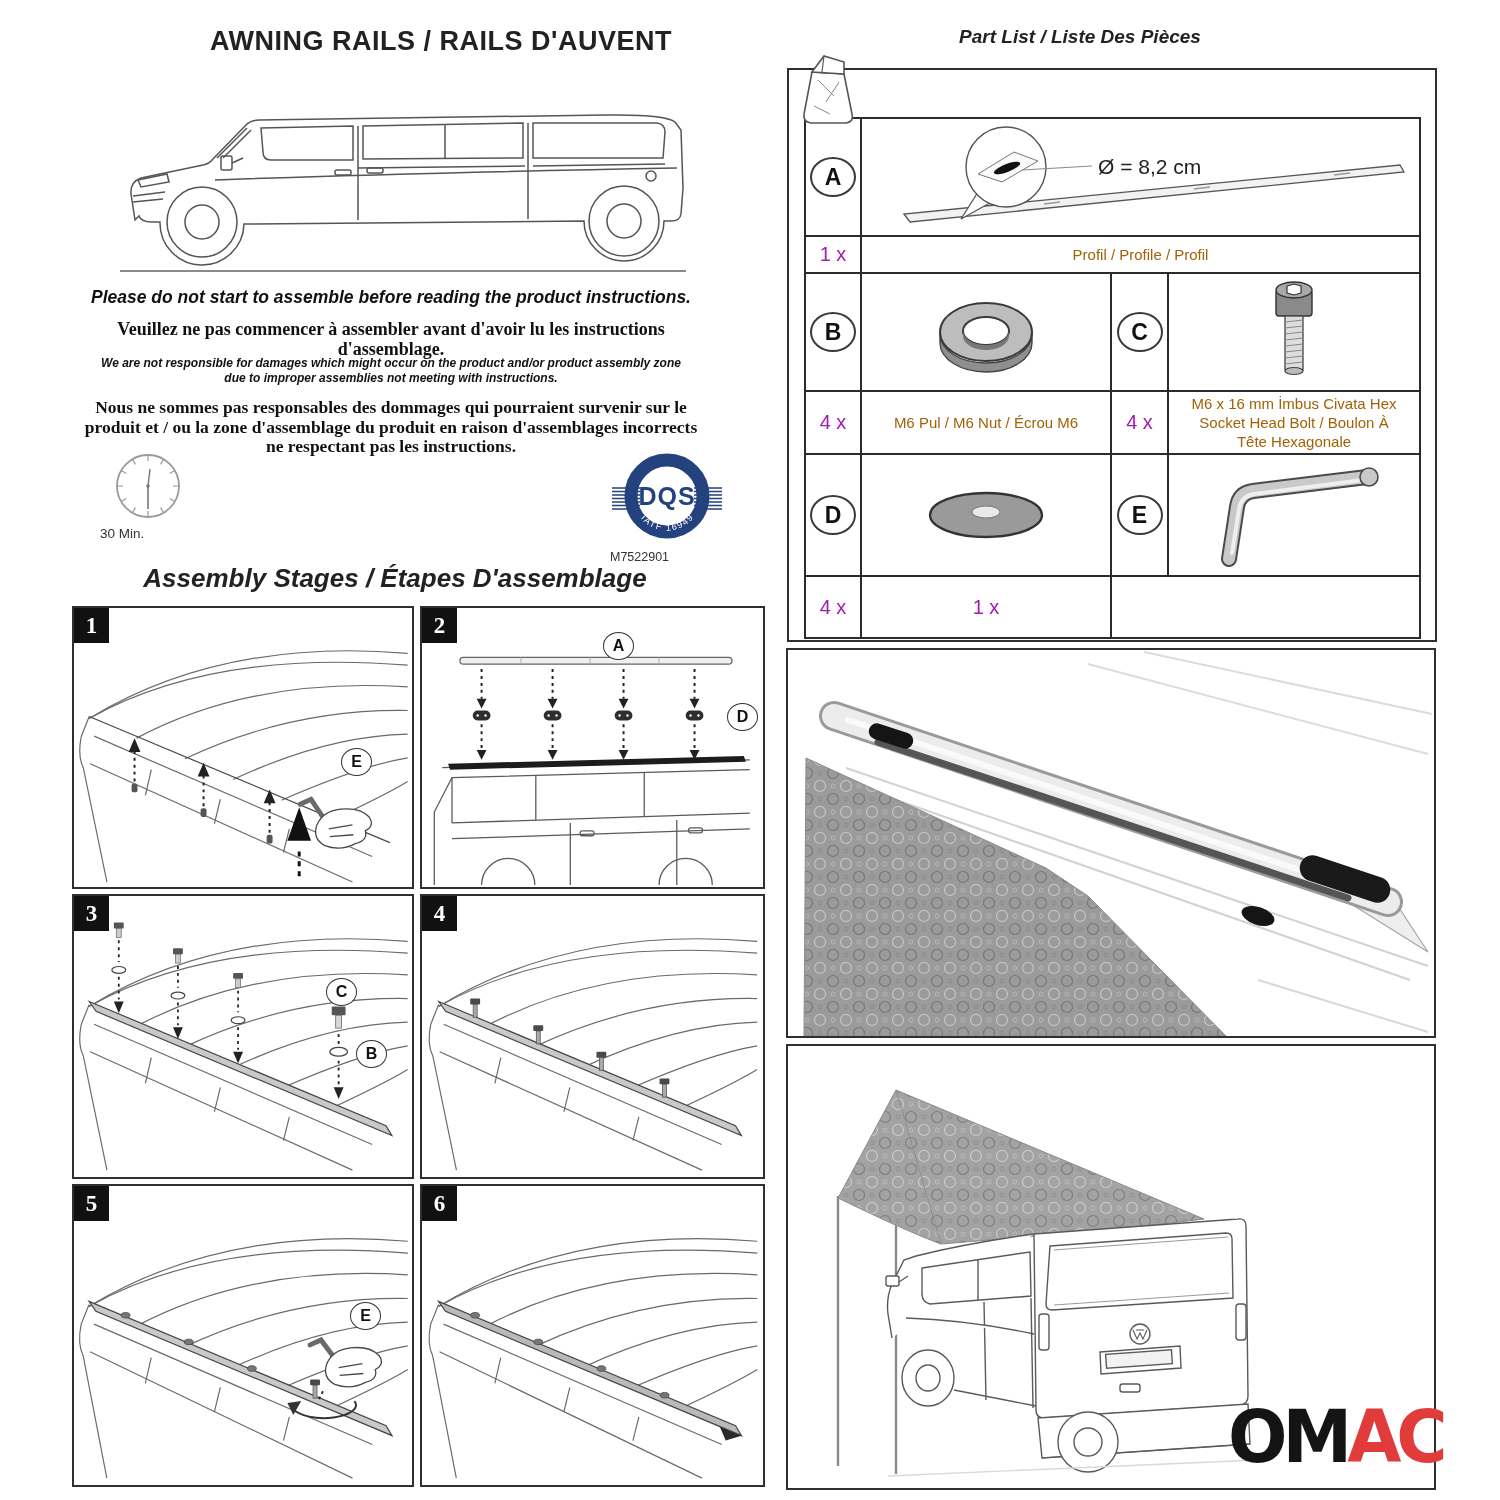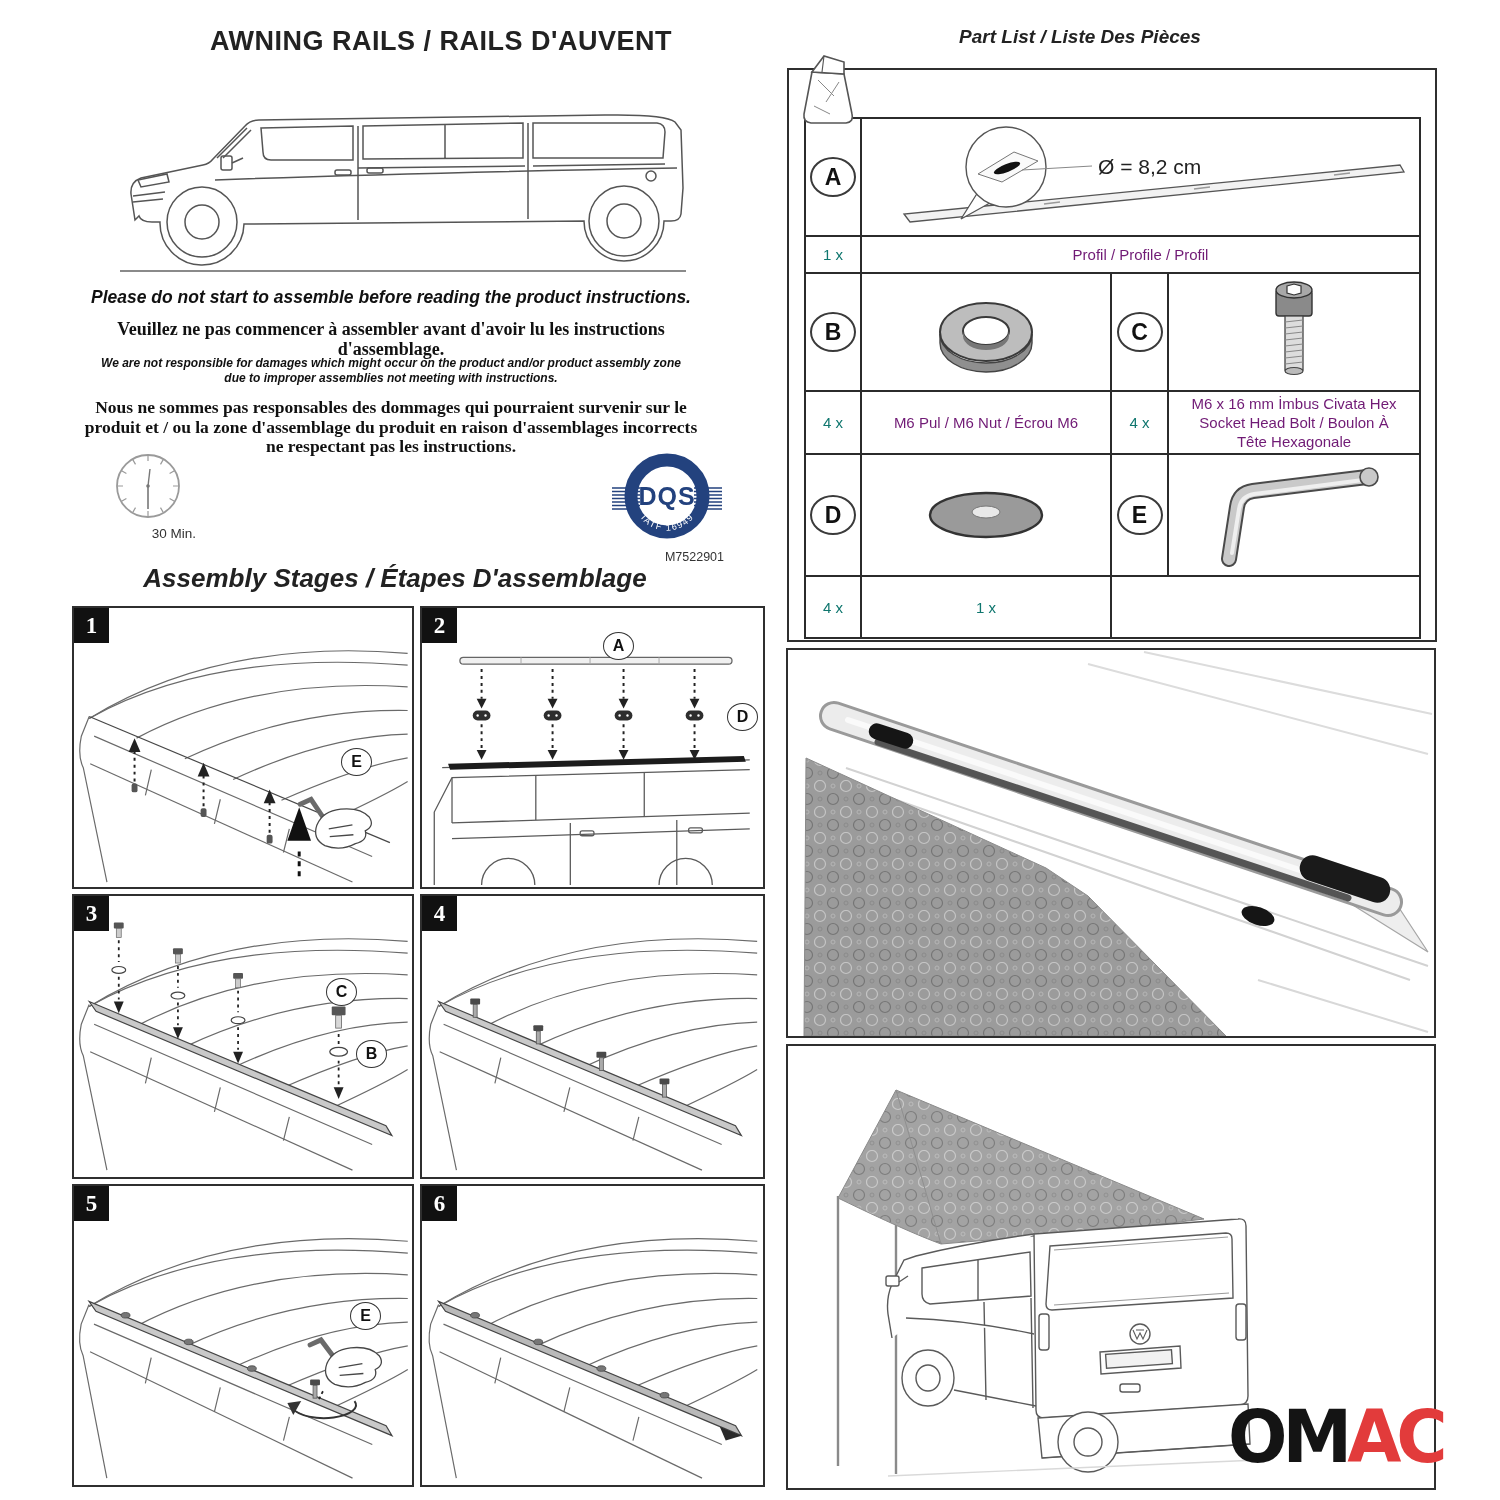--- a/index.html
+++ b/index.html
@@ -11,21 +11,21 @@
   
   .main-title { font-weight:bold; font-size:27px; letter-spacing:.5px; text-align:right; color:#222; }
   .italic-title { font-weight:bold; font-style:italic; font-size:19px; text-align:center; color:#222; }
 
   
   .warn-en { font-weight:bold; font-style:italic; font-size:17.5px; text-align:center; color:#111; line-height:1.22; }
   .warn-fr { font-family:"Liberation Serif", serif; font-weight:bold; font-size:18px; text-align:center; color:#111; line-height:1.12; }
 
   .hline { background:#8a8a8a; height:2px; }
 
-  .small-label { font-size:13.5px; color:#333; text-align:right; }
+  .small-label { font-size:13.5px; color:#333; text-align:left; }
 
   
   .panel { position:absolute; border:2px solid #2f2f2f; background:#fff; }
   .badge { position:absolute; left:0; top:0; width:35px; height:35px; background:#111;
            color:#fff; font-family:"Liberation Serif", serif; font-weight:bold; font-size:23px;
            display:flex; align-items:center; justify-content:center; }
   .pan-svg { position:absolute; left:0; top:0; width:100%; height:100%; }
   .slabel { position:absolute; width:31px; height:28px; border:1.6px solid #333; border-radius:50%;
             background:#fff; display:flex; align-items:center; justify-content:center;
             font-weight:bold; font-size:16px; color:#111; z-index:3; }
@@ -39,22 +39,22 @@
                  grid-template-rows:118px 37px 118px 63px 122px 60px;
                  border:2px solid #2b2b2b; background:#fff; }
   .c { display:flex; align-items:center; justify-content:center;
        border-right:2px solid #2b2b2b; border-bottom:2px solid #2b2b2b; overflow:hidden; }
   .c.span3 { grid-column:2 / 5; }
   .c.lc { border-right:none; }
   .c.lr { border-bottom:none; }
   .letter-circle { width:46px; height:40px; border:2px solid #3a3a3a; border-radius:50%;
                    display:flex; align-items:center; justify-content:center;
                    font-weight:bold; font-size:23px; color:#111; background:#fff; }
-  .qty { font-size:15px; color:#0f766e; }
-  .desc { font-size:15px; color:#701a75; text-align:center; line-height:1.28; padding:0 14px; }
+  .qty { font-size:20px; color:#a21caf; }
+  .desc { font-size:15px; color:#a16207; text-align:center; line-height:1.28; padding:0 14px; }
 
   
   #brand { position:absolute; left:1228px; top:1402px; z-index:5;
            font-family:"DejaVu Sans", sans-serif; font-weight:bold; font-size:70px;
            letter-spacing:-5px; line-height:1; transform:scaleY(1.05); }
   #brand .bk { color:#141414; } #brand .rd { color:#e23b3b; }
 </style>
 </head>
 <body>
 

